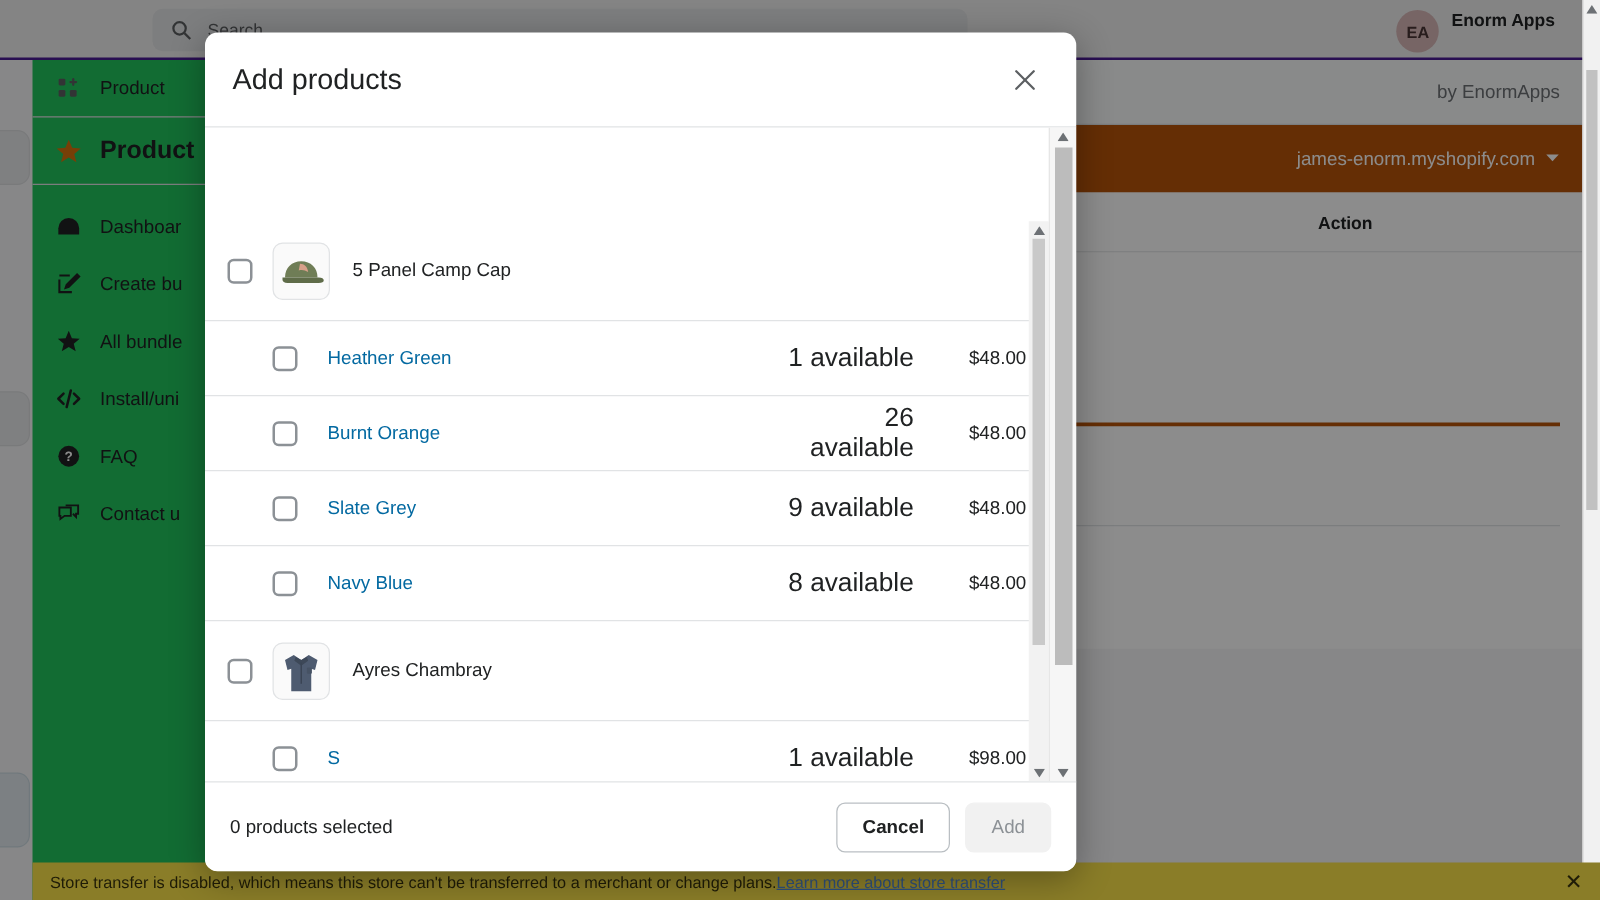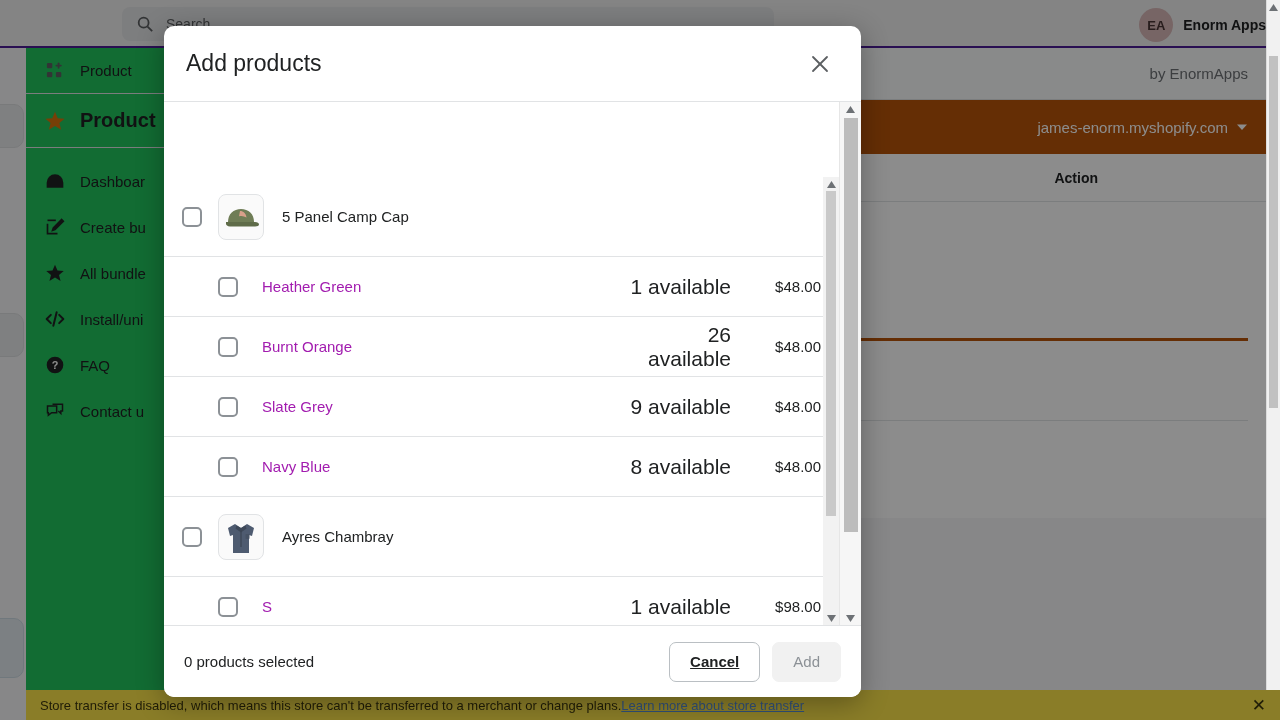--- a/index.html
+++ b/index.html
@@ -30,22 +30,22 @@
     border-bottom: 2px solid #4c1d95;
   }
   .search-wrap {
     position: absolute; left: 122px; top: 7px;
     width: 652px; height: 34px;
     background: #e4e5e7; border-radius: 8px;
     display: flex; align-items: center; padding: 0 12px; gap: 10px;
   }
   .search-wrap .ph { color: #5c5f62; font-size: 14px; }
   .user-chip {
-    position: absolute; right: 14px; top: 8px;
-    display: flex; align-items: center; gap: 10px;
+    position: absolute; right: 36px; top: 8px;
+    display: flex; gap: 10px;
   }
   .avatar {
     width: 34px; height: 34px; border-radius: 50%;
     background: #d9b8b8; color: #4a3535;
     display: flex; align-items: center; justify-content: center;
     font-size: 13px; font-weight: 600;
   }
   .user-name { font-size: 14px; font-weight: 600; color: #202223; }
 
   
@@ -186,21 +186,21 @@
   .cb {
     width: 20px; height: 20px; border: 2px solid #8c9196;
     border-radius: 5px; background: #fff; flex: 0 0 20px;
   }
   .thumb-img {
     width: 46px; height: 46px; margin-left: 16px; flex: 0 0 46px;
     border: 1px solid #e1e3e5; border-radius: 8px; background:#fafafa;
     display:flex; align-items:center; justify-content:center; overflow:hidden;
   }
   .p-name { margin-left: 18px; font-size: 15px; color: #202223; }
-  .v-name { margin-left: 24px; font-size: 15px; color: #a21caf; text-align: right; }
+  .v-name { margin-left: 24px; font-size: 15px; color: #0369a1; text-align: right; }
   .spacer { flex: 1 1 auto; }
   .v-avail { font-size: 21px; color: #202223; width: 110px; text-align: right; }
   .v-price { font-size: 15px; color: #202223; width: 90px; text-align: right; }
 
   
   .inner-scroll {
     position: absolute; right: 22px; top: 75px; bottom: 0; width: 16px;
     background: #f2f2f2; z-index: 5;
   }
   .inner-scroll .thumb {
@@ -223,21 +223,21 @@
     display: flex; align-items: center; padding: 0 20px;
     background: #fff;
   }
   .sel-count { font-size: 15px; color: #202223; }
   .foot-btns { margin-left: auto; display: flex; gap: 12px; }
   .btn {
     height: 40px; padding: 0 20px; border-radius: 7px;
     display: flex; align-items: center; justify-content: center;
     font-size: 15px;
   }
-  .btn.cancel { background: #fff; border: 1px solid #babfc3; color: #202223; font-weight: 600; text-decoration: underline; }
+  .btn.cancel { background: #fff; border: 1px solid #babfc3; color: #202223; font-weight: 600; }
   .btn.add { background: #f1f1f1; border: 1px solid #f1f1f1; color: #8c9196; }
 </style>
 </head>
 <body>
 
 <div class="app-backdrop">
 
   <div class="topbar">
     <div class="search-wrap">
       <span class="ic">

